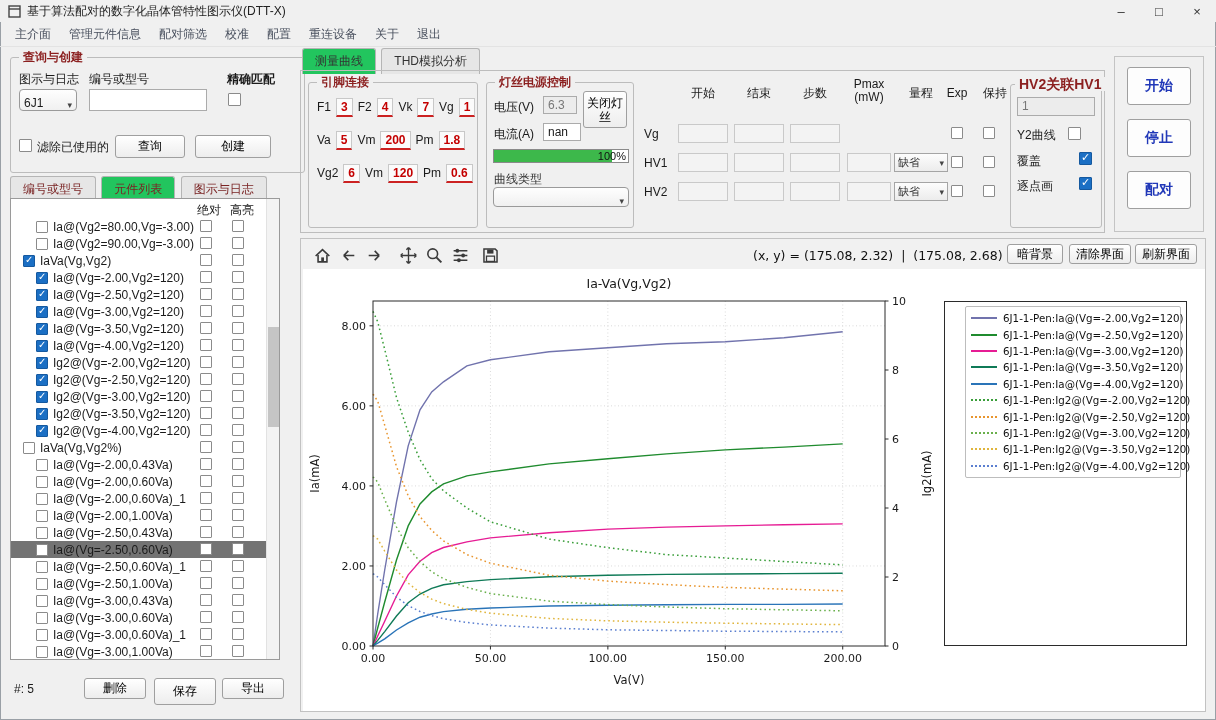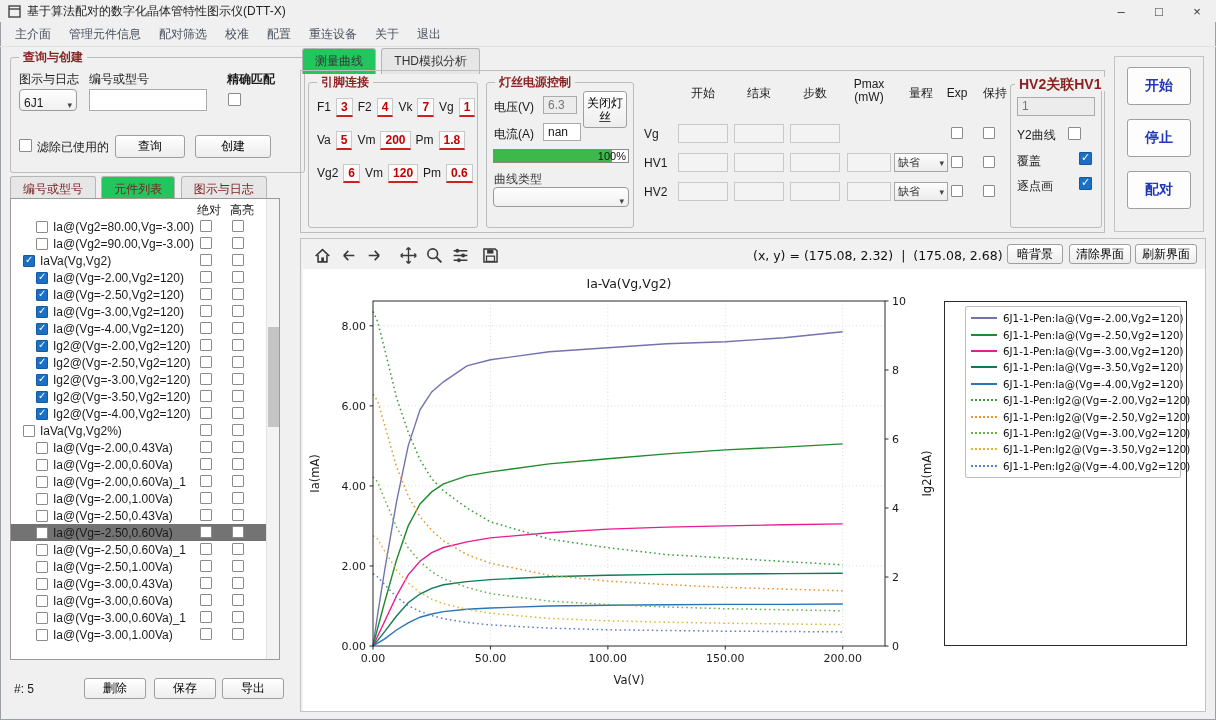--- a/index.html
+++ b/index.html
@@ -168,20 +168,26 @@
         <span class="cb sm colcb c2"></span>
       </div>
       <div class="list-row">
         <span class="cb sm checked" style="margin-left: 25px;"></span>
         <span class="list-label">Ia@(Vg=-3.00,Vg2=120)</span>
         <span class="cb sm colcb c1"></span>
         <span class="cb sm colcb c2"></span>
       </div>
       <div class="list-row">
         <span class="cb sm checked" style="margin-left: 25px;"></span>
+        <span class="list-label">Ia@(Vg=-3.50,Vg2=120)</span>
+        <span class="cb sm colcb c1"></span>
+        <span class="cb sm colcb c2"></span>
+      </div>
+      <div class="list-row">
+        <span class="cb sm checked" style="margin-left: 25px;"></span>
         <span class="list-label">Ia@(Vg=-4.00,Vg2=120)</span>
         <span class="cb sm colcb c1"></span>
         <span class="cb sm colcb c2"></span>
       </div>
       <div class="list-row">
         <span class="cb sm checked" style="margin-left: 25px;"></span>
         <span class="list-label">Ig2@(Vg=-2.00,Vg2=120)</span>
         <span class="cb sm colcb c1"></span>
         <span class="cb sm colcb c2"></span>
       </div>
@@ -288,21 +294,21 @@
         <span class="cb sm colcb c2"></span>
       </div>
     </div>
   <div class="scrollbar">
     <div class="scroll-thumb"></div>
   </div>
 </div>
 
 <span class="lbl" style="left:14px;top:682px;">#: 5</span>
 <button class="btn bold" style="left:84px;top:678px;width:62px;height:21px;">删除</button>
-<button class="btn bold" style="left:154px;top:678px;width:62px;height:21px;">保存</button>
+<button class="btn bold" style="left:154px;top:678px;width:62px;height:27px;">保存</button>
 <button class="btn bold" style="left:222px;top:678px;width:62px;height:21px;">导出</button>
 
 <div class="tabbar measure" style="left:302px;top:48px;">
   <span class="tab active">测量曲线</span>
   <span class="tab">THD模拟分析</span>
 </div>
 <div style="position:absolute;left:300px;top:70px;width:805px;height:163px;border:1px solid #bdbdbd;"></div>
 
 <div class="groupbox" style="left:308px;top:82px;width:170px;height:146px;">
   <span class="gb-title">引脚连接</span>

